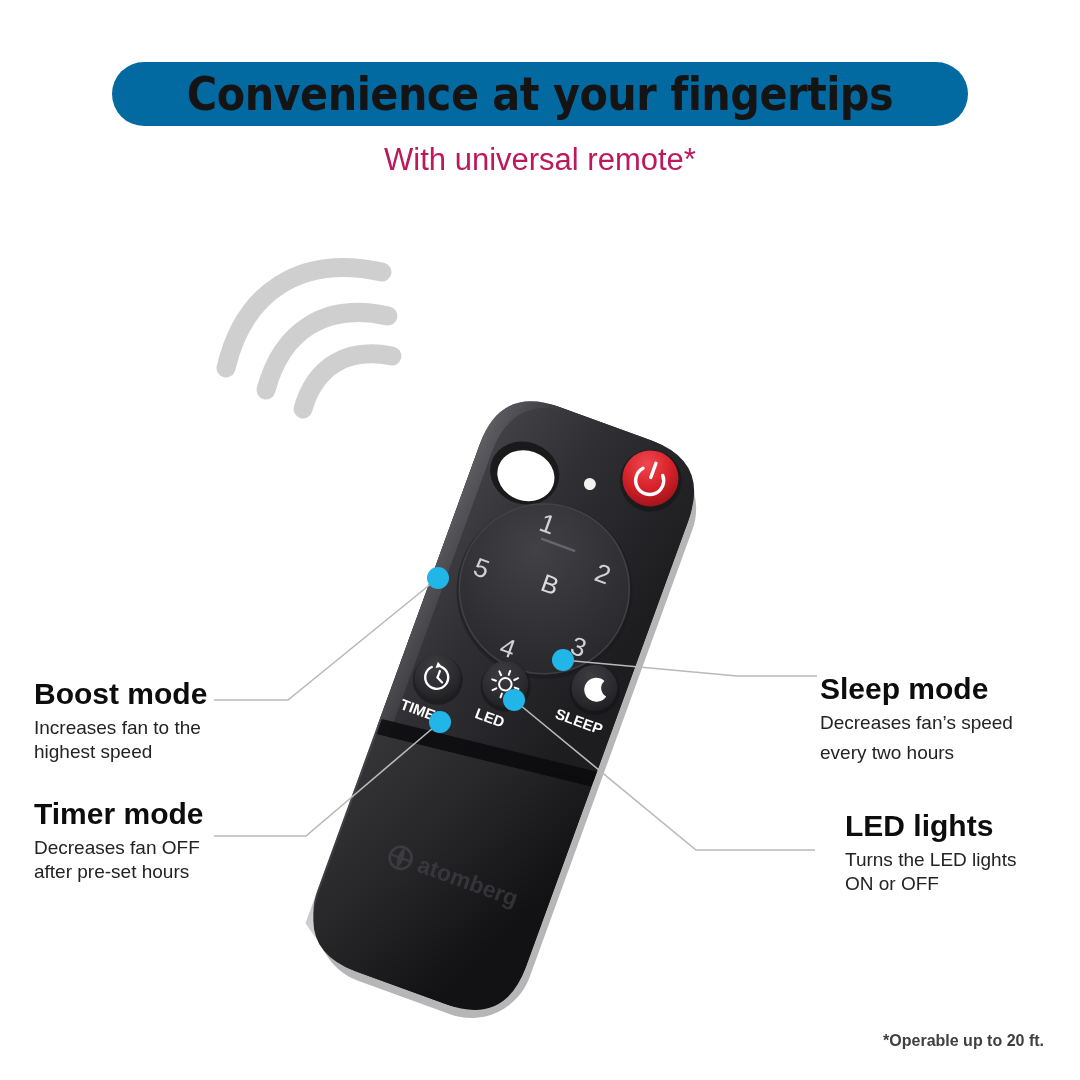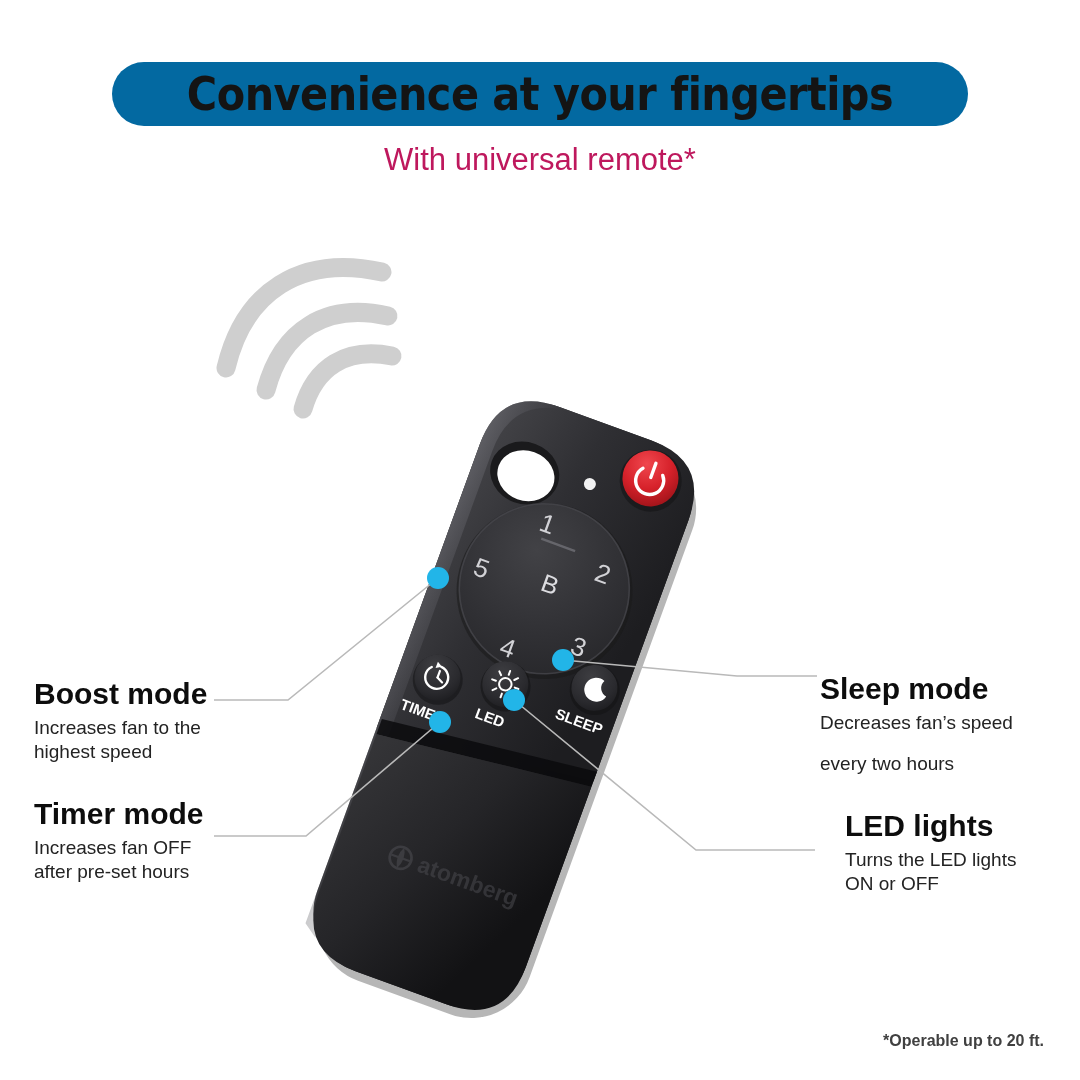--- a/index.html
+++ b/index.html
@@ -222,28 +222,28 @@
   </div>
 
   <div class="callout" id="callout-boost">
     <div class="c-title">Boost mode</div>
     <div class="c-body">Increases fan to the</div>
     <div class="c-body" style="margin-top:0">highest speed</div>
   </div>
 
   <div class="callout" id="callout-timer">
     <div class="c-title">Timer mode</div>
-    <div class="c-body">Increases fan OFF</div>
+    <div class="c-body">Decreases fan OFF</div>
     <div class="c-body" style="margin-top:0">after pre-set hours</div>
   </div>
 
   <div class="callout right" id="callout-sleep">
     <div class="c-title">Sleep mode</div>
     <div class="c-body">Decreases fan’s speed</div>
-    <div class="c-body" style="margin-top:17px">every two hours</div>
+    <div class="c-body" style="margin-top:6px">every two hours</div>
   </div>
 
   <div class="callout right" id="callout-led">
     <div class="c-title">LED lights</div>
     <div class="c-body">Turns the LED lights</div>
     <div class="c-body" style="margin-top:0">ON or OFF</div>
   </div>
 
   <div class="footnote">*Operable up to 20 ft.</div>
 

